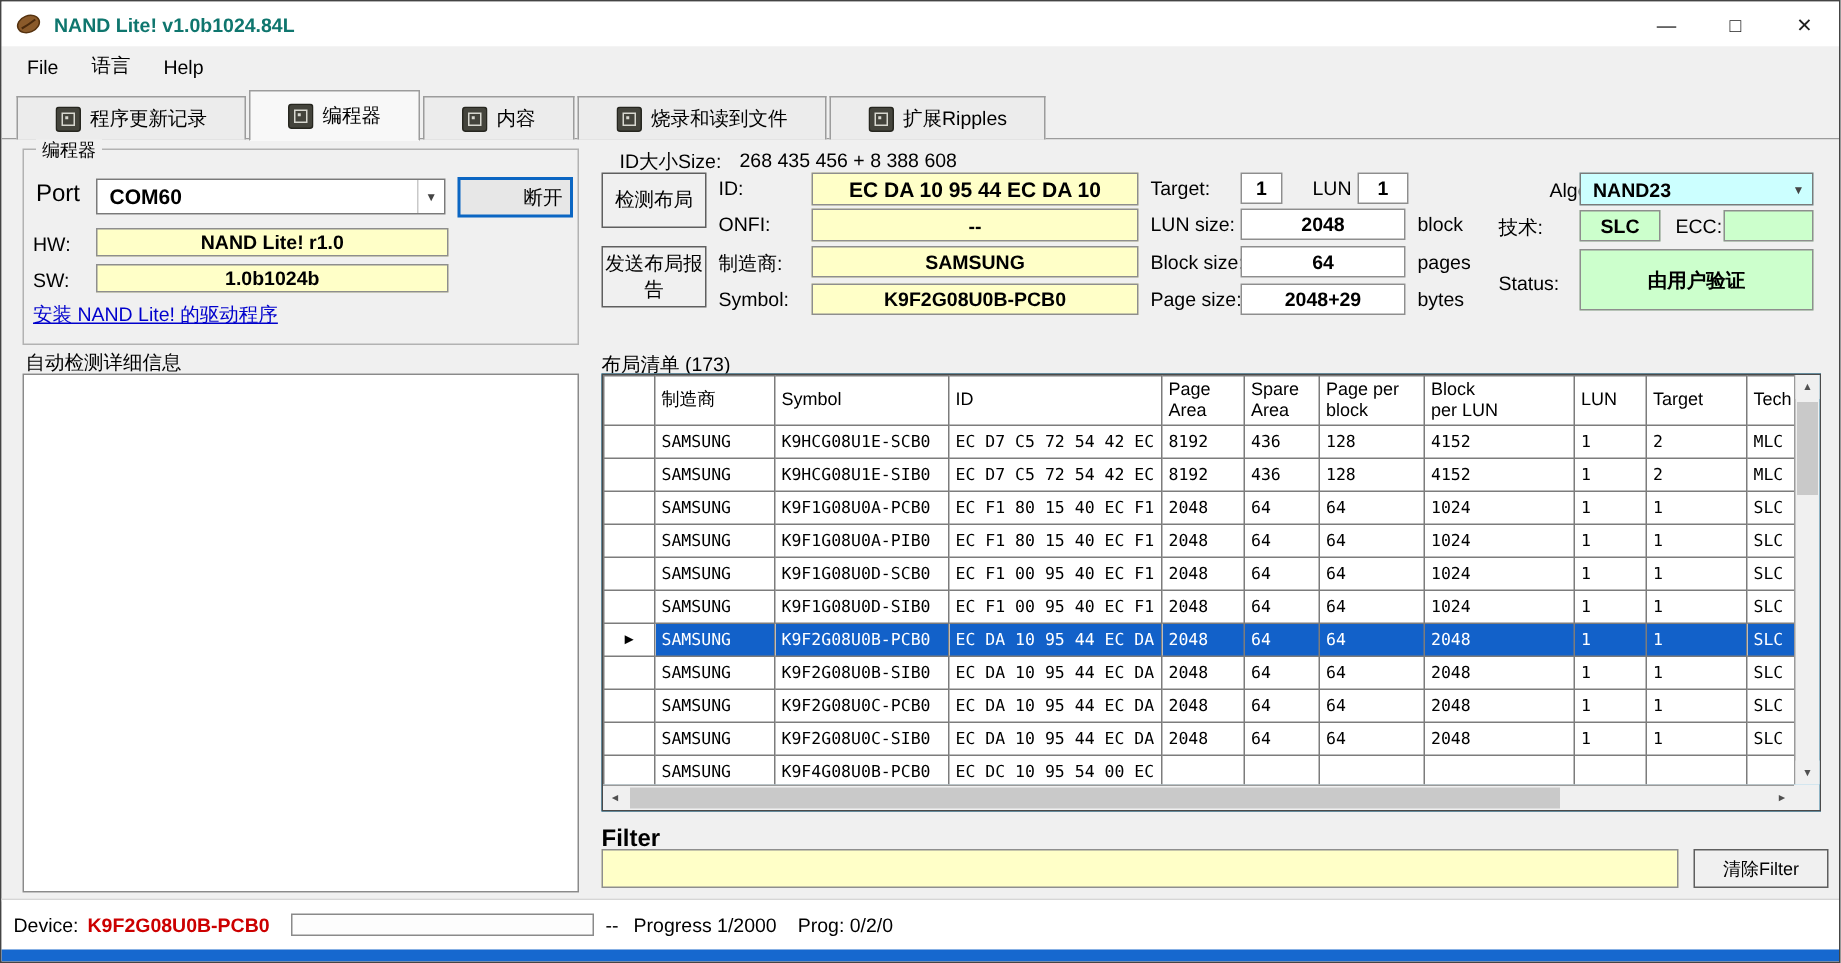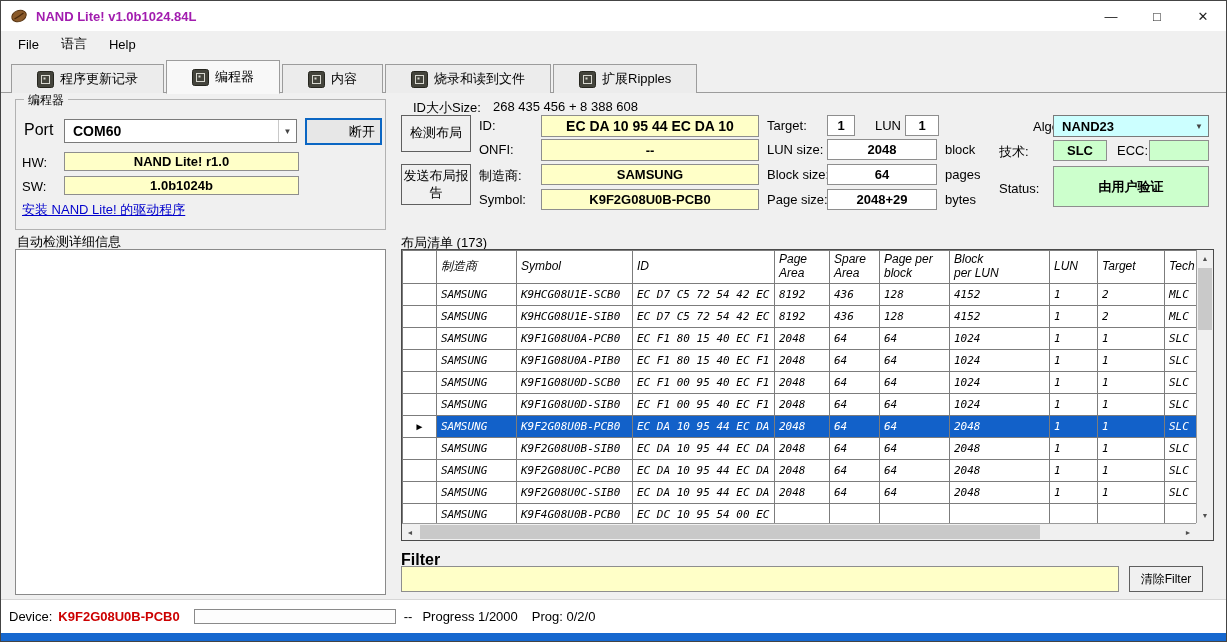--- a/index.html
+++ b/index.html
@@ -1,21 +1,21 @@
 <!DOCTYPE html>
 <html><head>
 <meta charset="utf-8">
 <style>
   * { box-sizing: border-box; margin: 0; padding: 0; }
   html,body { width:1227px; height:642px; overflow:hidden; }
   body { font-family:"Liberation Sans", sans-serif; background:#f0f0f0; border:1px solid #444; position:relative; }
 
   
   .titlebar { height:30px; background:#fff; display:flex; align-items:center; padding-left:9px; }
-  .title-text { margin-left:8px; font-size:13px; font-weight:bold; color:#a21caf; }
+  .title-text { margin-left:8px; font-size:13px; font-weight:bold; color:#0f766e; }
   .win-controls { margin-left:auto; display:flex; height:100%; }
   .win-btn { width:46px; height:100%; display:flex; align-items:center; justify-content:center; font-size:13px; color:#222; cursor:default; }
 
   
   .menubar { height:26px; display:flex; align-items:center; padding-left:6px; background:#f0f0f0; }
   .menu-item { padding:3px 11px; font-size:13px; color:#000; }
 
   
   .tabstrip { height:36px; display:flex; align-items:flex-end; padding-left:10px; position:relative; background:#f0f0f0; }
   .tabstrip::after { content:""; position:absolute; left:0; right:0; bottom:0; border-bottom:1px solid #9c9c9c; z-index:0; }
@@ -42,21 +42,21 @@
 
   .gbtn { position:absolute; background:#f0f0f0; border:1px solid #5f5f5f; font-size:13px; font-family:"Liberation Sans",sans-serif; line-height:1.25; cursor:default; }
   .bluebtn { position:absolute; background:#e7e7e7; border:2px solid #0b66c3; font-size:13px; font-family:"Liberation Sans",sans-serif; cursor:default; }
 
   .link { position:absolute; color:#0000cc; text-decoration:underline; font-size:13px; white-space:nowrap; }
   .whitebox { position:absolute; background:#fff; border:1px solid #8a8a8a; }
 
   .section-label { position:absolute; font-size:13px; }
 
   
-  .table-wrap { position:absolute; border:1px solid #4a4a4a; background:#0ea5e9;font-style:italic; }
+  .table-wrap { position:absolute; border:1px solid #4a4a4a; background:#0ea5e9; }
   .grid-area { position:absolute; left:0; top:0; right:17px; bottom:17px; overflow:hidden; background:#fff; }
   table.grid { border-collapse:collapse; table-layout:fixed; width:802px; }
   .grid th, .grid td { border:1px solid #7c7c7c; padding:0 4px; overflow:hidden; white-space:nowrap; }
   .grid th { height:33px; font-weight:normal; font-size:12px; text-align:left; vertical-align:middle; white-space:pre-line; line-height:1.15; background:#fff; }
   .grid td { height:22px; font-size:11px; font-family:"DejaVu Sans Mono", monospace; color:#000; background:#fff; }
   .grid td.selcol { text-align:center; font-size:10px; padding:0; font-family:"Liberation Sans",sans-serif; }
   .grid th:nth-child(1), .grid td:nth-child(1) { width:34px; }
   .grid th:nth-child(2)  { width:80px; }
   .grid th:nth-child(3)  { width:116px; }
   .grid th:nth-child(4)  { width:142px; }
@@ -416,21 +416,21 @@
     <div class="hscroll">
       <div class="harrow left">◄</div>
       <div class="hthumb"></div>
       <div class="harrow right">►</div>
     </div>
     <div class="scorner"></div>
   </div>
 
   <span class="section-label" style="left:400px; top:458px; font-weight:bold; font-size:16px;">Filter</span>
   <input class="yinput" style="left: 400px; top: 473px; width: 718px; height: 26px;" value="">
-  <button class="gbtn" style="left:1128px; top:473px; width:74px; height:26px; font-size:12px;">清除Filter</button>
+  <button class="gbtn" style="left:1128px; top:473px; width:90px; height:26px; font-size:12px;">清除Filter</button>
 
 </div>
 
 <div class="statusbar">
   <span>Device:</span>
   <span class="sb-device">K9F2G08U0B-PCB0</span>
   <div class="sb-progress"></div>
   <span class="sb-sep">--</span>
   <span class="sb-progress-text">Progress 1/2000</span>
   <span class="sb-prog-text">Prog: 0/2/0</span>

